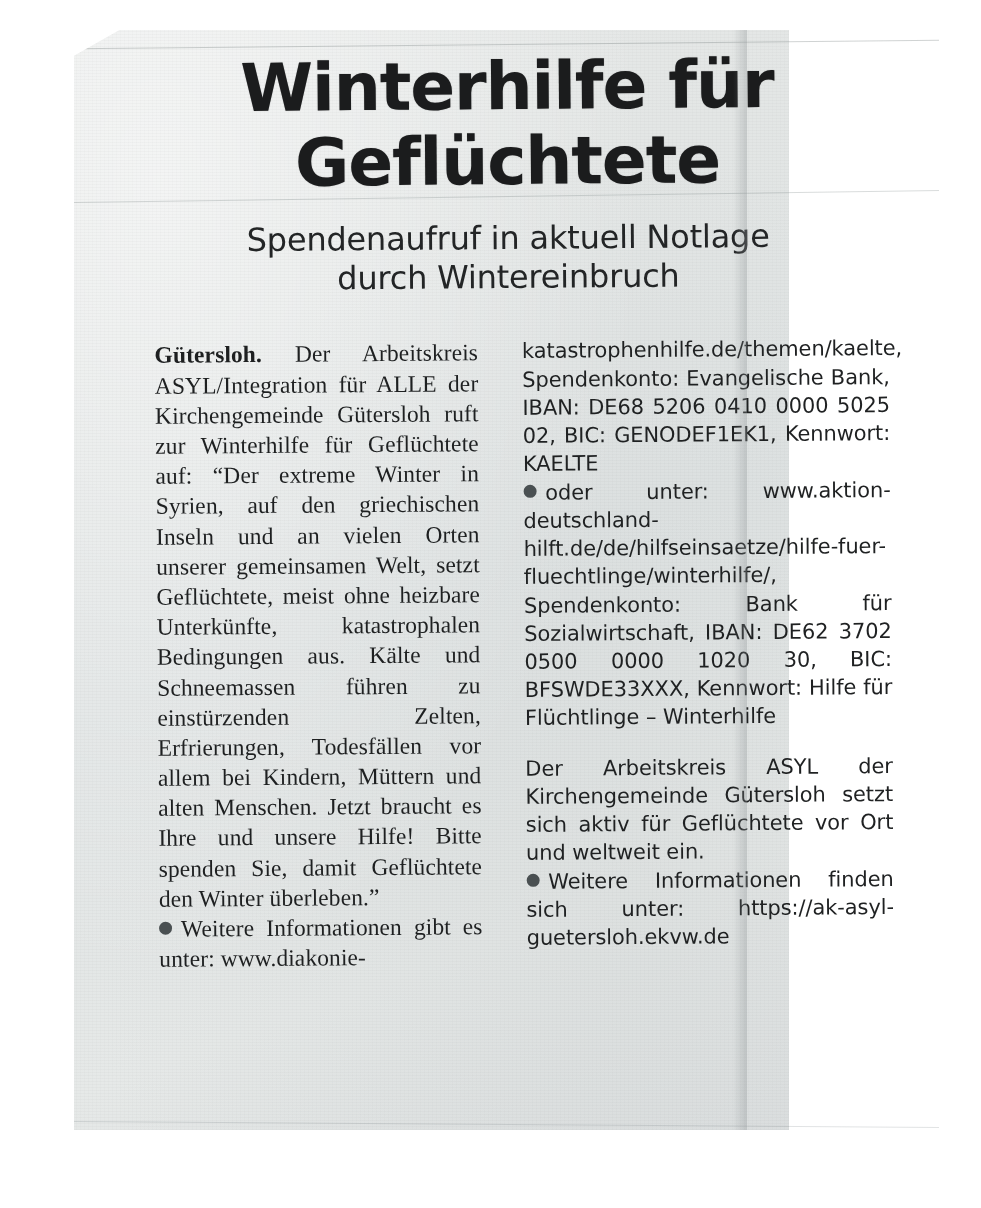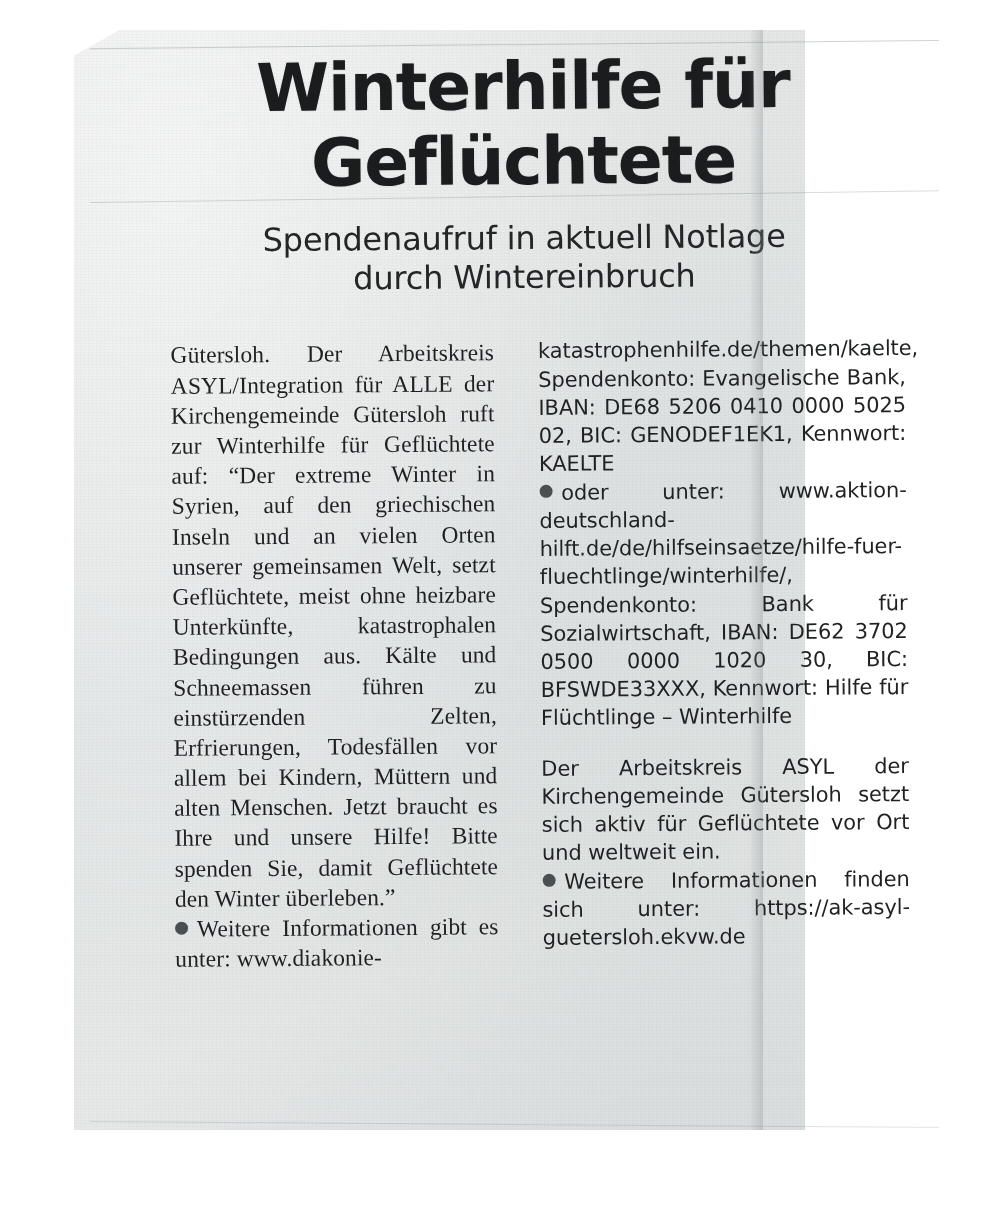--- a/index.html
+++ b/index.html
@@ -10,21 +10,21 @@
   body {
     width: 981px;
     height: 1208px;
     overflow: hidden;
     font-family: "Liberation Sans", sans-serif;
   }
 
   
   #clipping {
     position: absolute;
-    left: 16px; top: 0;
+    left: 0; top: 0;
     width: 789px;
     height: 1208px;
     background:
       radial-gradient(ellipse at 20% 15%, rgba(255,255,255,0.55) 0%, rgba(255,255,255,0) 55%),
       radial-gradient(ellipse at 80% 75%, rgba(200,205,205,0.30) 0%, rgba(255,255,255,0) 60%),
       linear-gradient(160deg, #e9ebea 0%, #e3e6e5 25%, #dfe3e3 50%, #e6e9e8 75%, #dcdfe0 100%);
   }
   
   #grain {
     position: absolute;
@@ -110,21 +110,21 @@
   
   .col-left p {
     font-family: "Liberation Serif", serif;
     font-size: 23.5px;
     line-height: 1.285;
     text-align: justify;
     color: #1e2021;
     margin: 0;
     letter-spacing: 0.1px;
   }
-  .col-left .lead { font-weight: normal; }
+  .col-left .lead { font-weight: bold; }
 
   
   .col-right p {
     font-family: "DejaVu Sans", sans-serif;
     font-size: 21px;
     line-height: 1.345;
     text-align: justify;
     color: #1f2122;
     margin: 0;
     letter-spacing: -0.1px;

